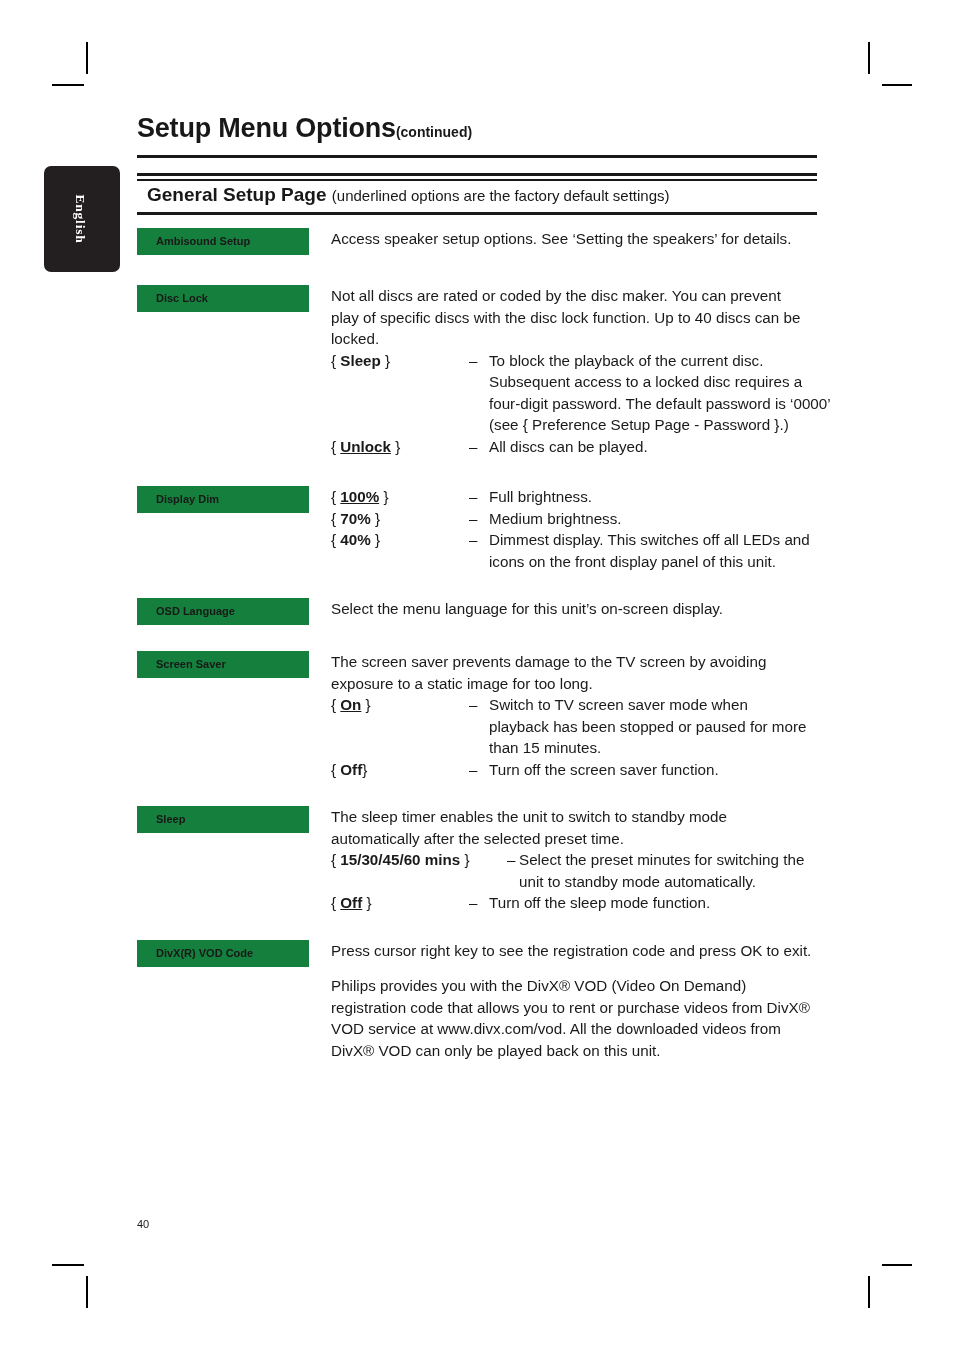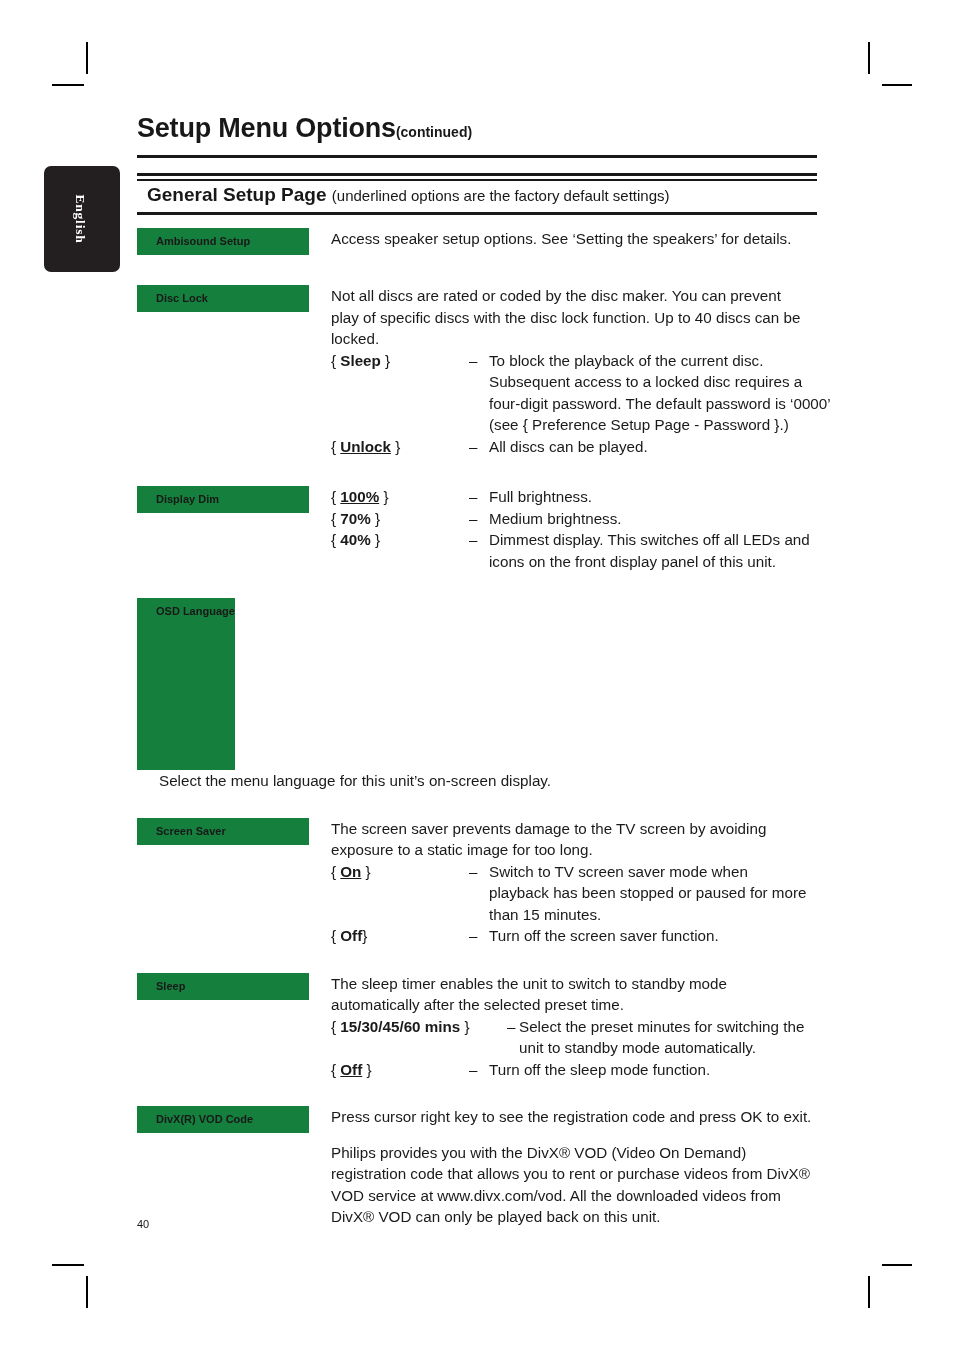--- a/index.html
+++ b/index.html
@@ -244,21 +244,21 @@
         <div class="opt-desc">Medium brightness.</div>
       </div>
       <div class="opt-row">
         <div class="opt-key">{&nbsp;<b>40%</b>&nbsp;}</div>
         <div class="opt-dash">–</div>
         <div class="opt-desc">Dimmest display.  This switches off all LEDs and icons on the front display panel of this unit.</div>
       </div>
     </div>
   </div>
 
-  <div class="entry" style="margin-bottom:26px;flex-direction:column;">
+  <div class="entry" style="margin-bottom:26px;">
     <div class="entry-label">OSD Language</div>
     <div class="entry-body">
       <div class="para" style="max-width:520px;">Select the menu language for this unit’s on-screen display.</div>
     </div>
   </div>
 
   <div class="entry" style="margin-bottom:26px;">
     <div class="entry-label">Screen Saver</div>
     <div class="entry-body">
       <div class="para">The screen saver prevents damage to the TV screen by avoiding exposure to a static image for too long.</div>

